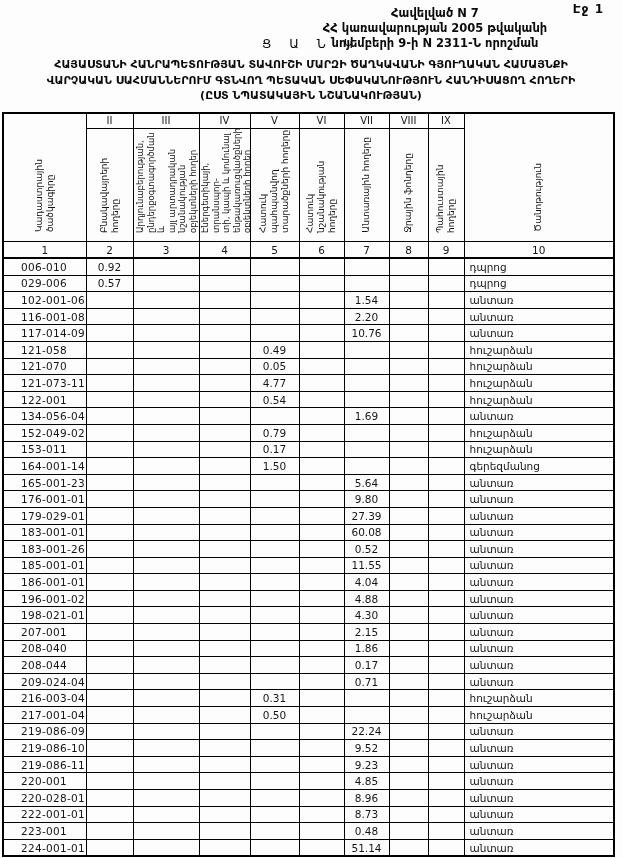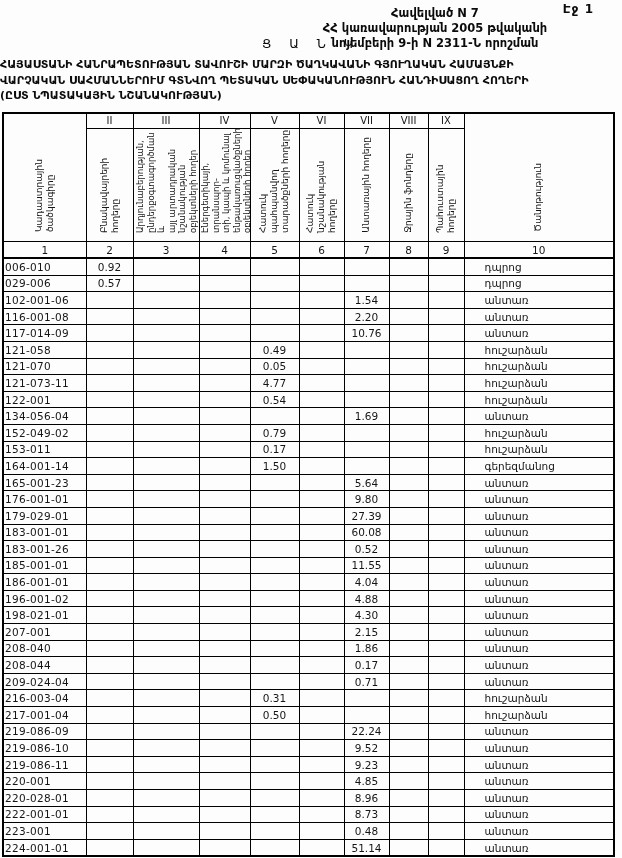--- a/index.html
+++ b/index.html
@@ -4,35 +4,35 @@
 <style>
   html,body{margin:0;padding:0;}
   body{
     width:622px;height:858px;overflow:hidden;position:relative;
     background:#fdfdfd;color:#0b0b0b;
     font-family:"DejaVu Sans","Liberation Sans",sans-serif;
     -webkit-font-smoothing:none;
   }
   .page{position:absolute;inset:0;}
   .page-number{
-    position:absolute;top:2px;right:28px;
+    position:absolute;top:2px;right:18px;
     font-weight:bold;font-size:12px;letter-spacing:1px;
   }
   .appendix{
     position:absolute;top:6px;right:22px;width:330px;
     text-align:center;font-weight:bold;font-size:11.5px;line-height:15px;
     white-space:pre-line;
   }
   .list-title{
     position:absolute;top:36px;left:0;width:100%;
     text-align:center;font-weight:normal;font-size:12.5px;letter-spacing:7px;
   }
   .main-title{
     position:absolute;top:57px;left:0;width:100%;
-    text-align:left;font-weight:bold;font-size:11px;line-height:15.5px;
+    text-align:center;font-weight:bold;font-size:11px;line-height:15.5px;
     white-space:pre-line;
   }
   table.doc-table{
     position:absolute;top:112px;left:2px;
     border-collapse:collapse;table-layout:fixed;width:611px;
     border:2px solid #000;
   }
   .doc-table td{
     border:1px solid #000;padding:0;overflow:hidden;
     font-size:10.5px;color:#151515;
@@ -47,23 +47,23 @@
     white-space:pre-line;
     font-size:9px;line-height:11px;
     padding-top:4px; 
     margin-bottom:2px;
     text-align:left;
     max-height:104px;
   }
   .vh.tall{max-height:120px;font-size:9px;}
   .vh.small{font-size:8.5px;line-height:10.5px;}
   tbody td{height:15.6px;line-height:14px;}
-  tbody td.code{text-align:left;padding-left:1px;letter-spacing:0.3px;}
+  tbody td.code{text-align:left;padding-left:17px;letter-spacing:0.3px;}
   tbody td.num{text-align:center;}
-  tbody td.note{text-align:left;padding-left:20px;}
+  tbody td.note{text-align:left;padding-left:5px;}
 </style>
 </head>
 <body>
 
 <div class="page">
 
   <div class="page-number">Էջ 1</div>
 
   <div class="appendix">Հավելված N 7
 ՀՀ կառավարության 2005 թվականի

